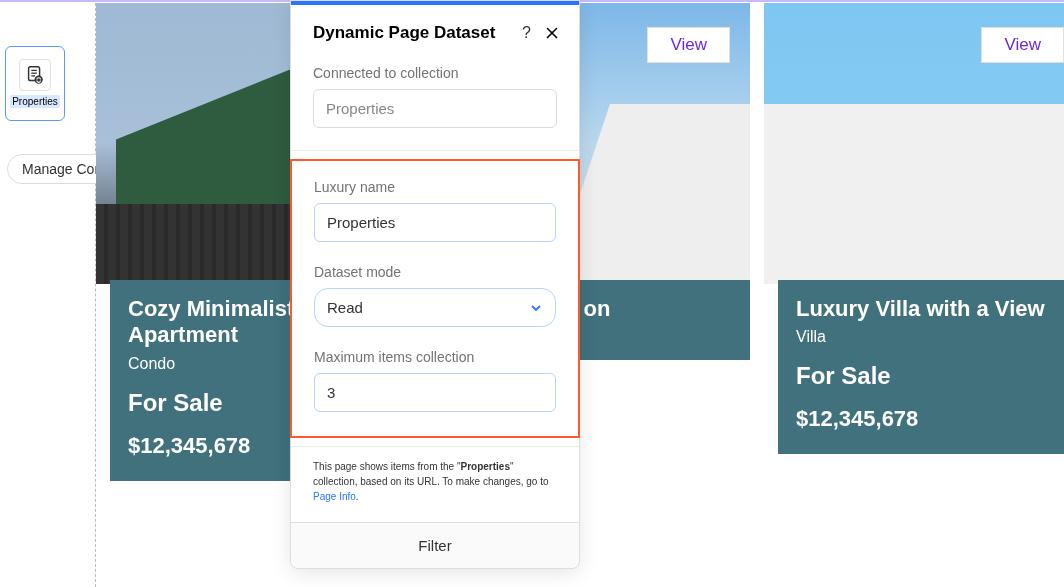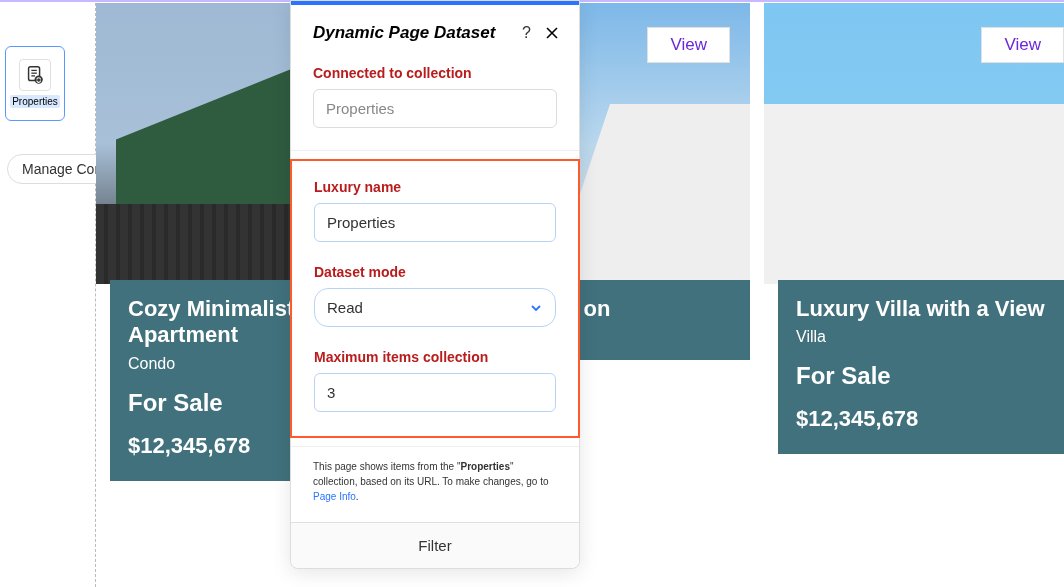--- a/index.html
+++ b/index.html
@@ -38,26 +38,26 @@
     
     
     .card3-img { background: linear-gradient(to bottom, #7ec7f2 0%, #8dd0f5 100%); }
     .card3-img::after { content: ''; position: absolute; bottom: 0; left: 0; right: 0; height: 180px; background: #f0f0f0; }
     .card3-img .windows { position: absolute; bottom: 10px; left: 120px; display: flex; gap: 14px; }
     .card3-img .window { width: 16px; height: 22px; background: #3a5f6f; }
     
     .panel { position: absolute; top: 0; left: 290px; width: 290px; background: #fff; border: 1px solid #ddd; border-radius: 0 0 8px 8px; box-shadow: 0 4px 20px rgba(0,0,0,0.1); z-index: 10; }
     .panel-topbar { height: 4px; background: #2a74ff; border-radius: 0 0 0 0; }
     .panel-header { display: flex; align-items: center; padding: 18px 20px 14px 22px; }
-    .panel-title { font-size: 17px; font-weight: 700; flex: 1; color: #000; font-style: italic; }
+    .panel-title { font-size: 17px; font-weight: 700; flex: 1; color: #000; }
     .panel-help { font-size: 16px; color: #333; margin-right: 14px; cursor: pointer; }
     .panel-close { font-size: 16px; cursor: pointer; color: #333; }
     
     .panel-section { padding: 8px 22px 14px 22px; }
-    .panel-label { font-size: 14px; color: #b91c1c; margin-bottom: 8px; font-weight: bold; }
+    .panel-label { font-size: 14px; color: #737373; margin-bottom: 8px; }
     .panel-readonly { border: 1px solid #dcdcdc; border-radius: 6px; padding: 10px 12px; font-size: 15px; color: #888; }
     .panel-input { width: 100%; border: 1px solid #b8d4f5; border-radius: 6px; padding: 10px 12px; font-size: 15px; color: #333; outline: none; }
     .panel-select { width: 100%; border: 1px solid #b8d4f5; border-radius: 14px; padding: 10px 12px; font-size: 15px; color: #333; display: flex; justify-content: space-between; align-items: center; cursor: pointer; }
     .panel-select .chevron { color: #2a74ff; }
     .panel-hr { border: none; border-top: 1px solid #eee; margin: 8px 0; }
     
     .panel-highlight { border: 2px solid #ff5a2c; padding: 10px 0; margin-left: -1px; margin-right: -1px; }
     .panel-footnote { font-size: 10px; color: #333; line-height: 1.5; padding: 4px 22px 18px 22px; }
     .panel-footnote .link { color: #2a74ff; cursor: pointer; }
     .panel-filter { border-top: 1px solid #e0e0e0; padding: 14px 0; text-align: center; font-size: 15px; color: #333; cursor: pointer; background: #fafafa; border-radius: 0 0 8px 8px; }

